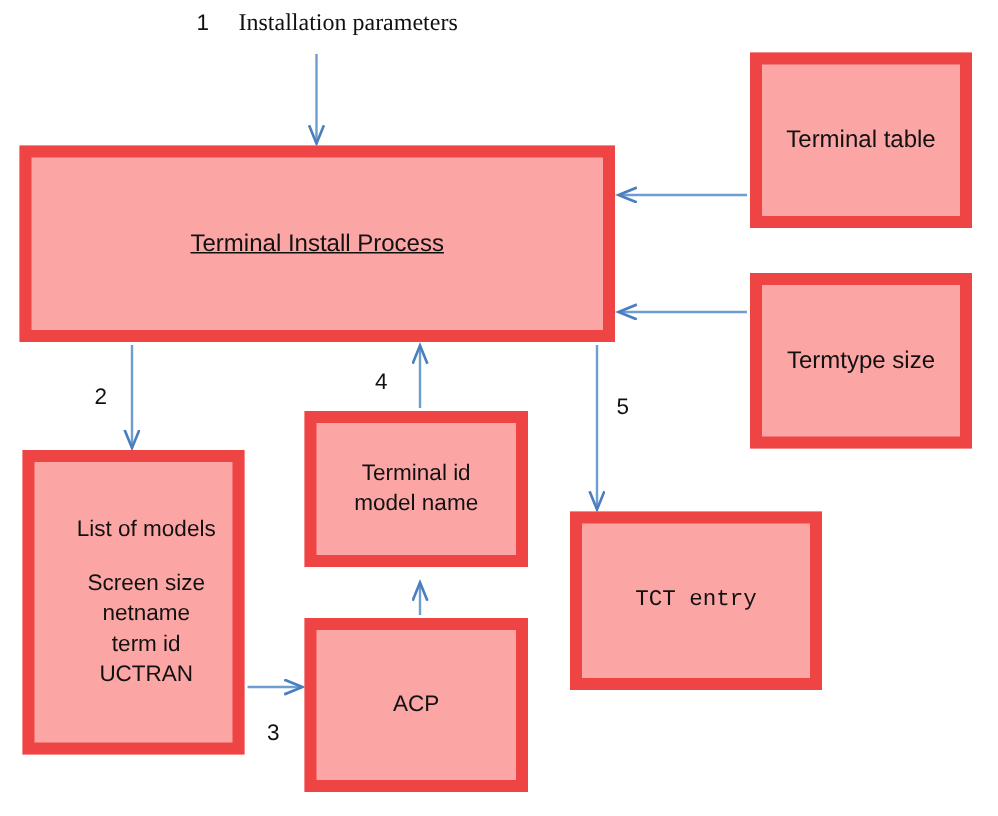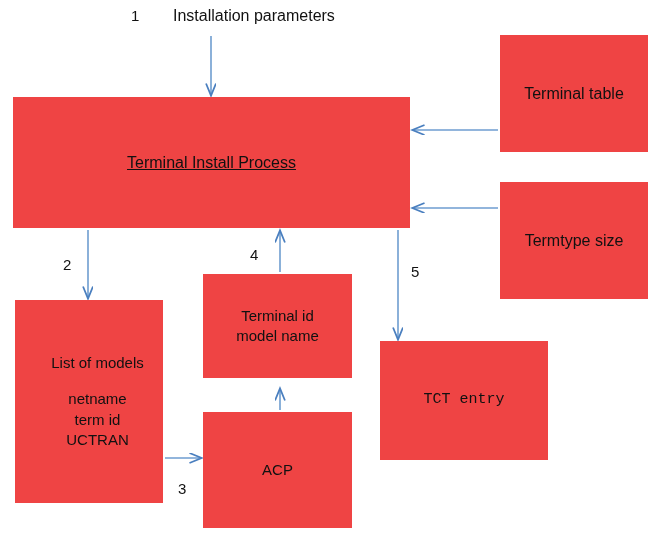--- a/index.html
+++ b/index.html
@@ -16,21 +16,21 @@
     position: relative;
     width: 665px;
     height: 544px;
     background: #ffffff;
     overflow: hidden;
   }
   .box {
     position: absolute;
     box-sizing: border-box;
     border: 8px solid #ef4444;
-    background: #ef4444;
+    background: #fca5a5;
     display: flex;
     flex-direction: column;
     align-items: center;
     justify-content: center;
     text-align: center;
     line-height: 1.35;
     color: #111111;
   }
   .box .line {
     display: block;
@@ -65,21 +65,21 @@
   #box-terminal-install { left: 13px;  top: 97px;  width: 397px; height: 131px; font-size: 16px; text-decoration: underline; }
   #box-terminal-table   { left: 500px; top: 35px;  width: 148px; height: 117px; font-size: 16px; }
   #box-termtype-table   { left: 500px; top: 182px; width: 148px; height: 117px; font-size: 16px; }
   #box-list-of-models   { left: 15px;  top: 300px; width: 148px; height: 203px; font-size: 15px; padding-left: 17px; }
   #box-terminal-id      { left: 203px; top: 274px; width: 149px; height: 104px; font-size: 15px; }
   #box-acp             { left: 203px; top: 412px; width: 149px; height: 116px; font-size: 15px; }
   #box-tct-entry        { left: 380px; top: 341px; width: 168px; height: 119px; font-size: 15px; font-family: Liberation Mono, monospace; }
 
   
   #label-step-1   { left: 131px; top: 7px;  }
-  #label-caption-1{ left: 173px; top: 7px;  }
+  #label-caption-1{ left: 159px; top: 7px; font-family: Liberation Serif, serif;  }
   #label-step-2   { left: 63px;  top: 256px;}
   #label-step-3   { left: 178px; top: 480px;}
   #label-step-4   { left: 250px; top: 246px;}
   #label-step-5   { left: 411px; top: 263px;}
 </style>
 </head>
 <body>
 
 <div id="canvas">
 
@@ -123,20 +123,21 @@
     <span class="line">Terminal table</span>
   </div>
 
   <div class="box" id="box-termtype-table">
     <span class="line">Termtype size</span>
   </div>
 
   <div class="box" id="box-list-of-models">
     <span class="line">List of models</span>
     <span class="spacer"></span>
+    <span class="line">Screen size</span>
     <span class="line">netname</span>
     <span class="line">term id</span>
     <span class="line">UCTRAN</span>
   </div>
 
   <div class="box" id="box-terminal-id">
     <span class="line">Terminal id</span>
     <span class="line">model name</span>
   </div>
 

